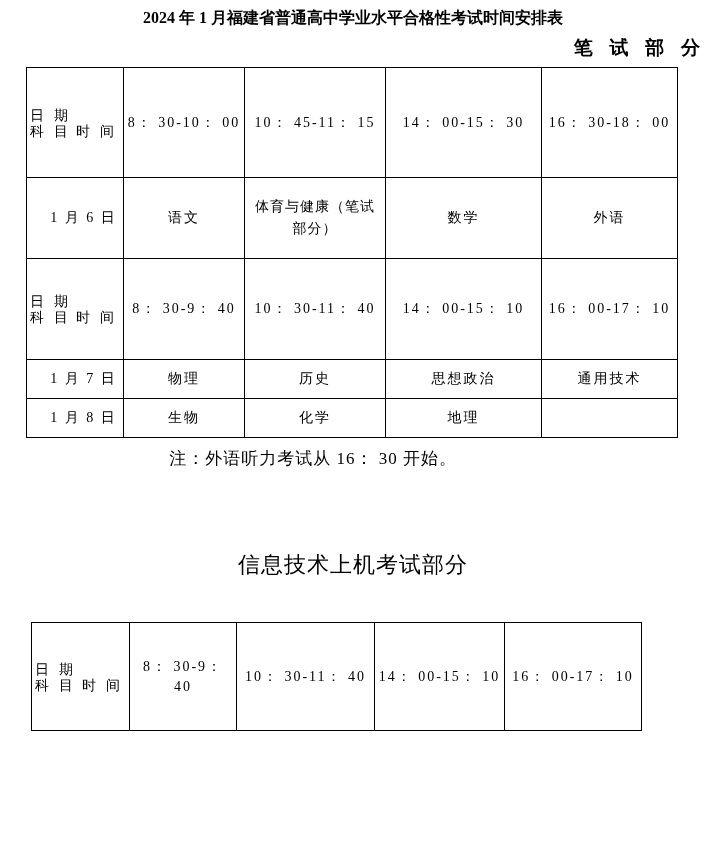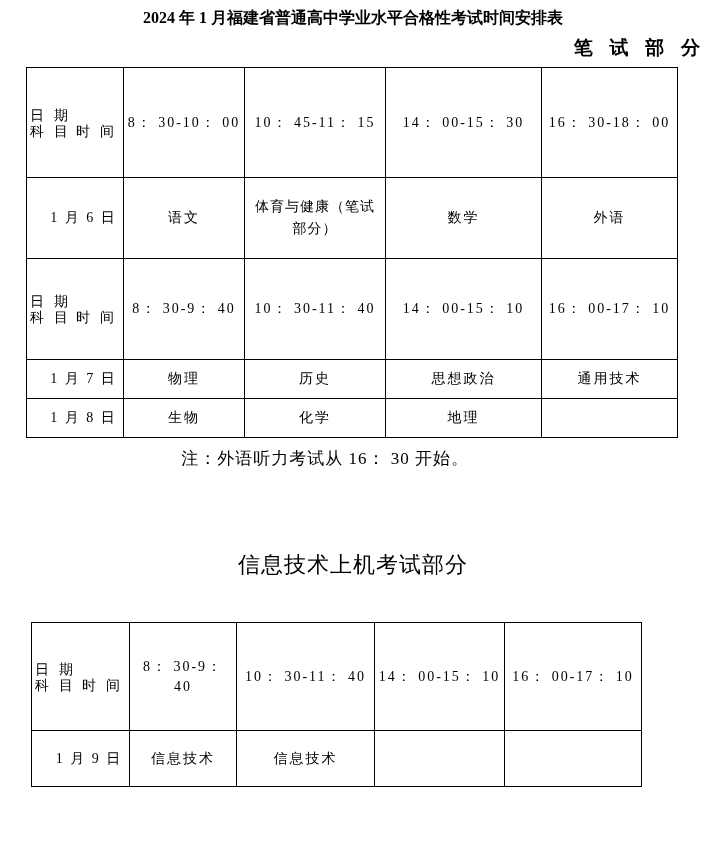--- a/index.html
+++ b/index.html
@@ -51,21 +51,21 @@
     text-align: center;
     font-family: "Liberation Sans", "DejaVu Sans", sans-serif;
     font-size: 22px;
     line-height: 30px;
     letter-spacing: 1px;
   }
 
   
   .note-line {
     position: absolute;
-    left: 12px;
+    left: 0;
     top: 446px;
     width: 626px;
     text-align: center;
     font-family: "Liberation Serif", "DejaVu Serif", serif;
     font-size: 17px;
     line-height: 26px;
     letter-spacing: 1px;
   }
 
   
@@ -256,21 +256,14 @@
           <span class="corner-lbl l-time">时 间</span>
           <span class="corner-lbl l-subject">科 目</span>
           <span class="corner-lbl l-date">日 期</span>
         </div>
       </td>
       <td class="time-cell">8： 30-9： 40</td>
       <td class="time-cell">10： 30-11： 40</td>
       <td class="time-cell">14： 00-15： 10</td>
       <td class="time-cell">16： 00-17： 10</td>
     </tr>
-    <tr style="height:56px">
-      <td class="date-cell">1 月 9 日</td>
-      <td class="subject-cell">信息技术</td>
-      <td class="subject-cell">信息技术</td>
-      <td class="subject-cell"></td>
-      <td class="subject-cell"></td>
-    </tr>
   </tbody>
 </table>
 
 </body></html>

